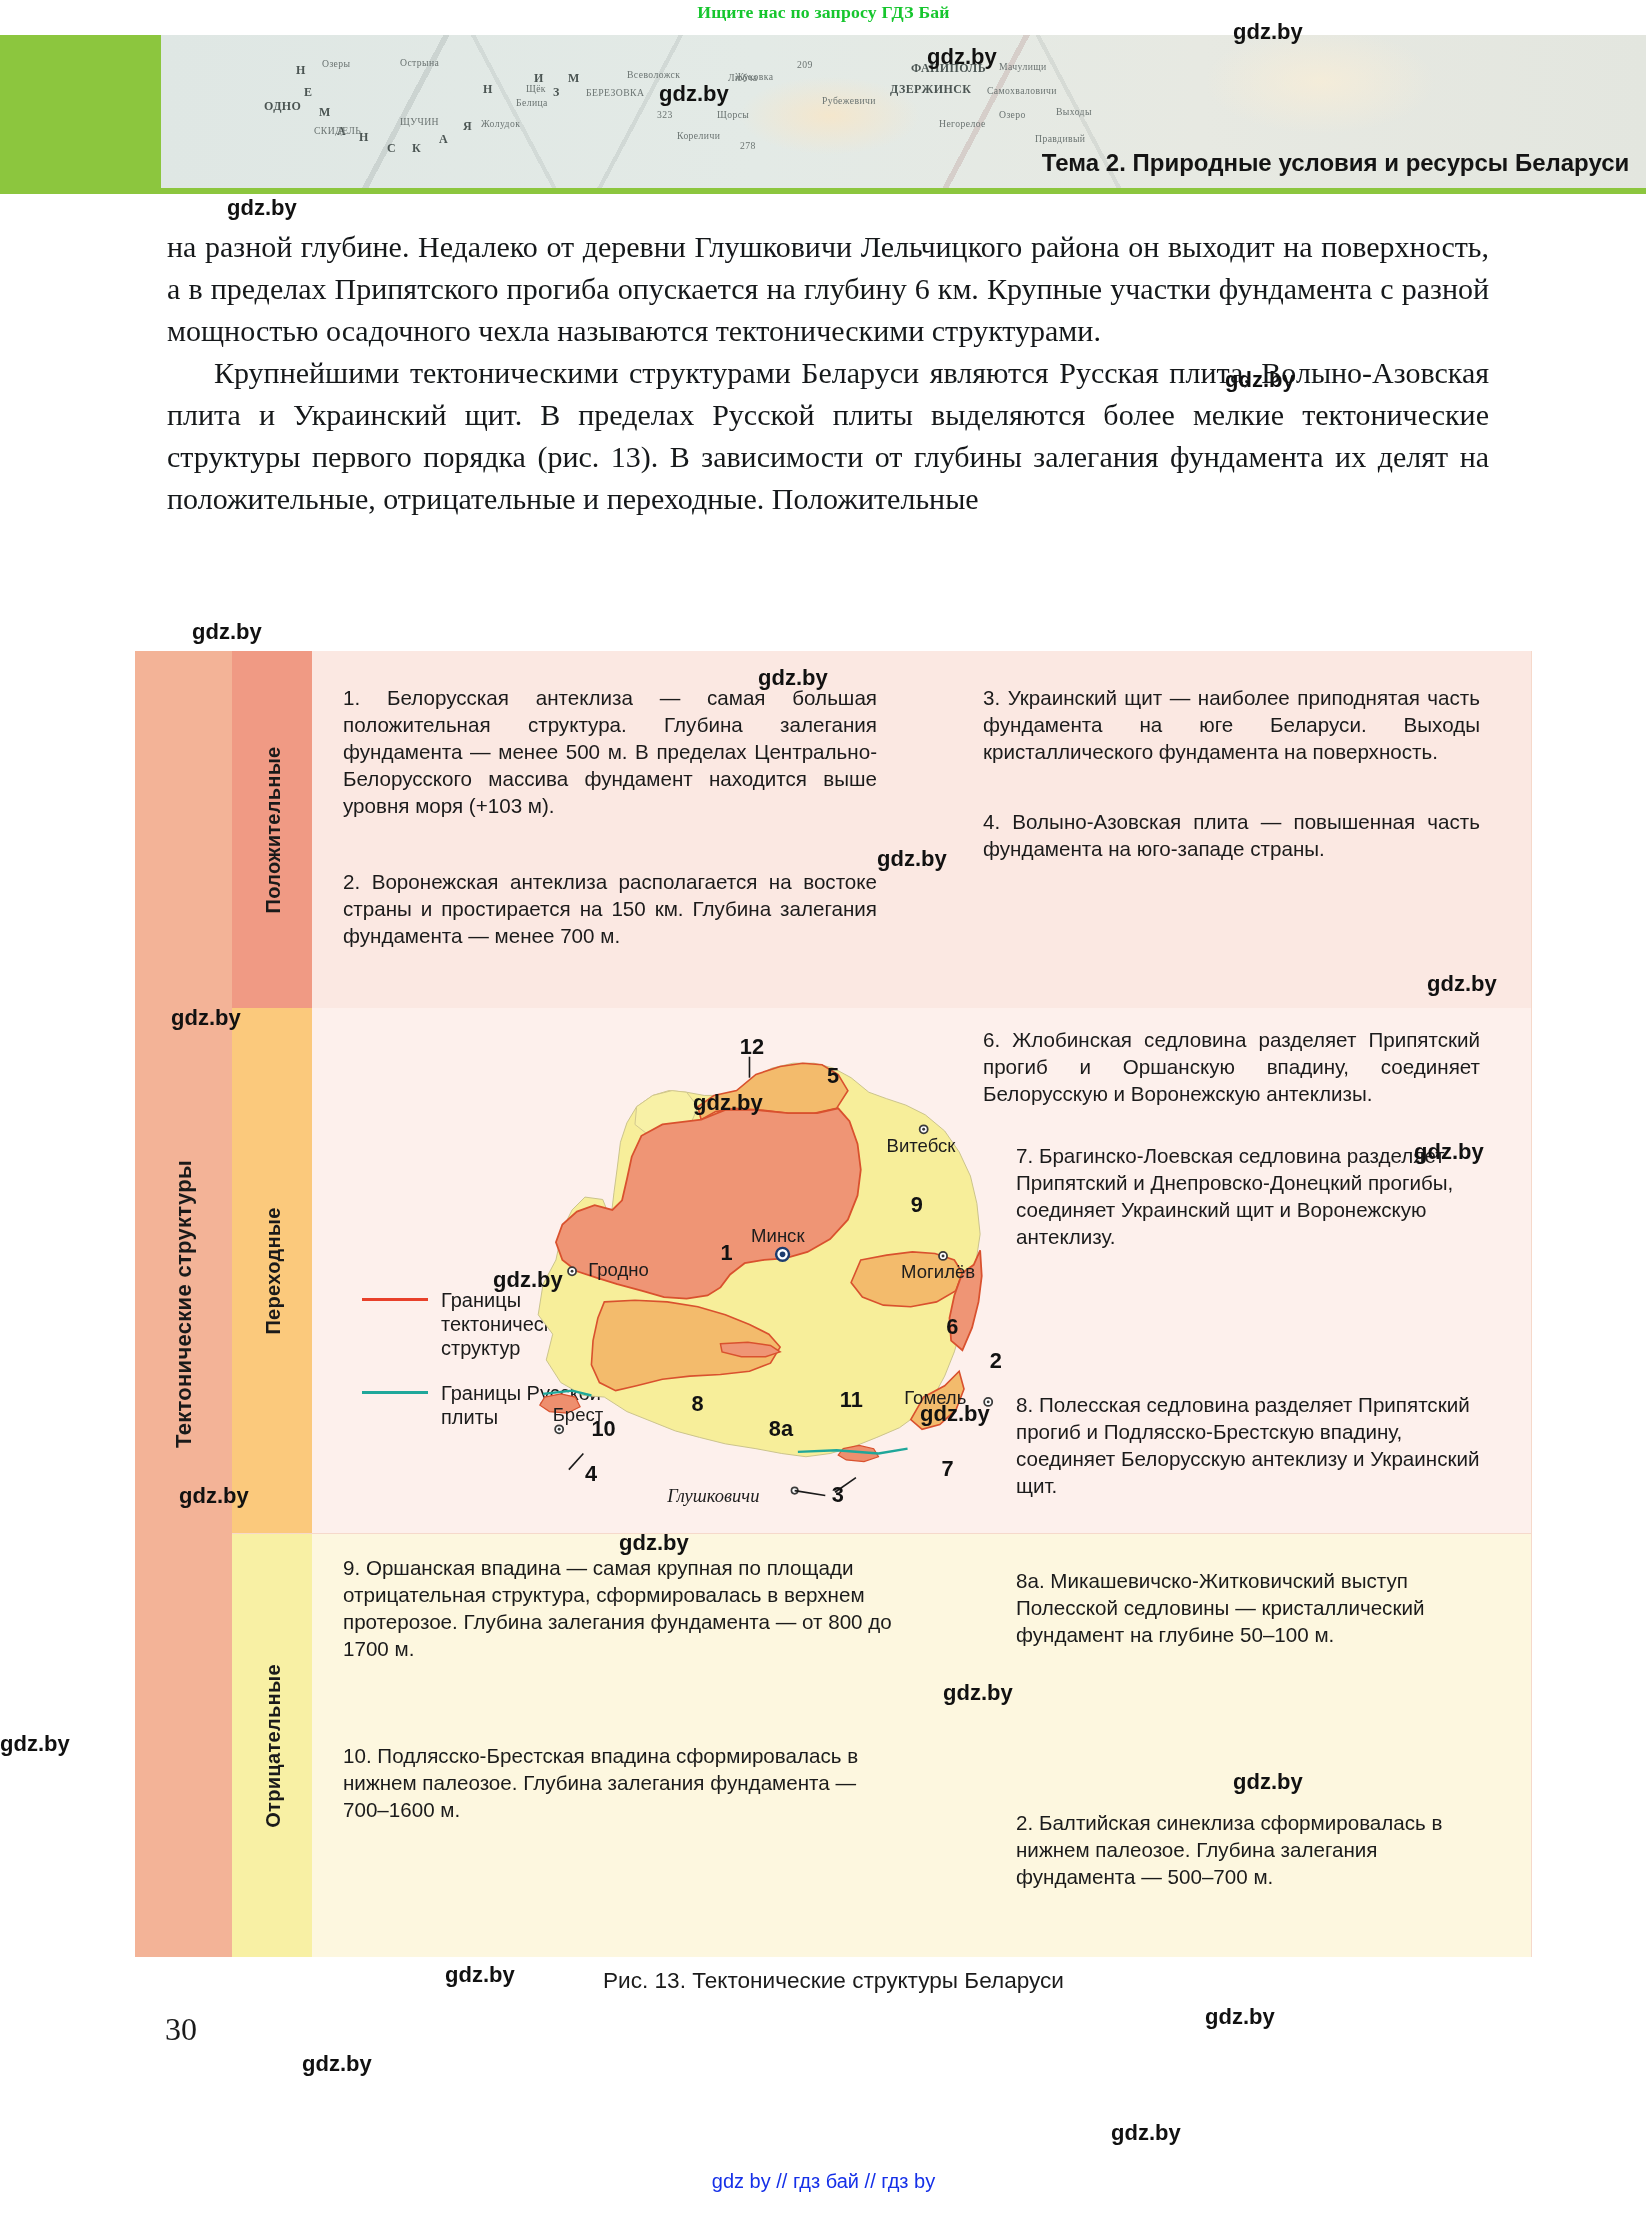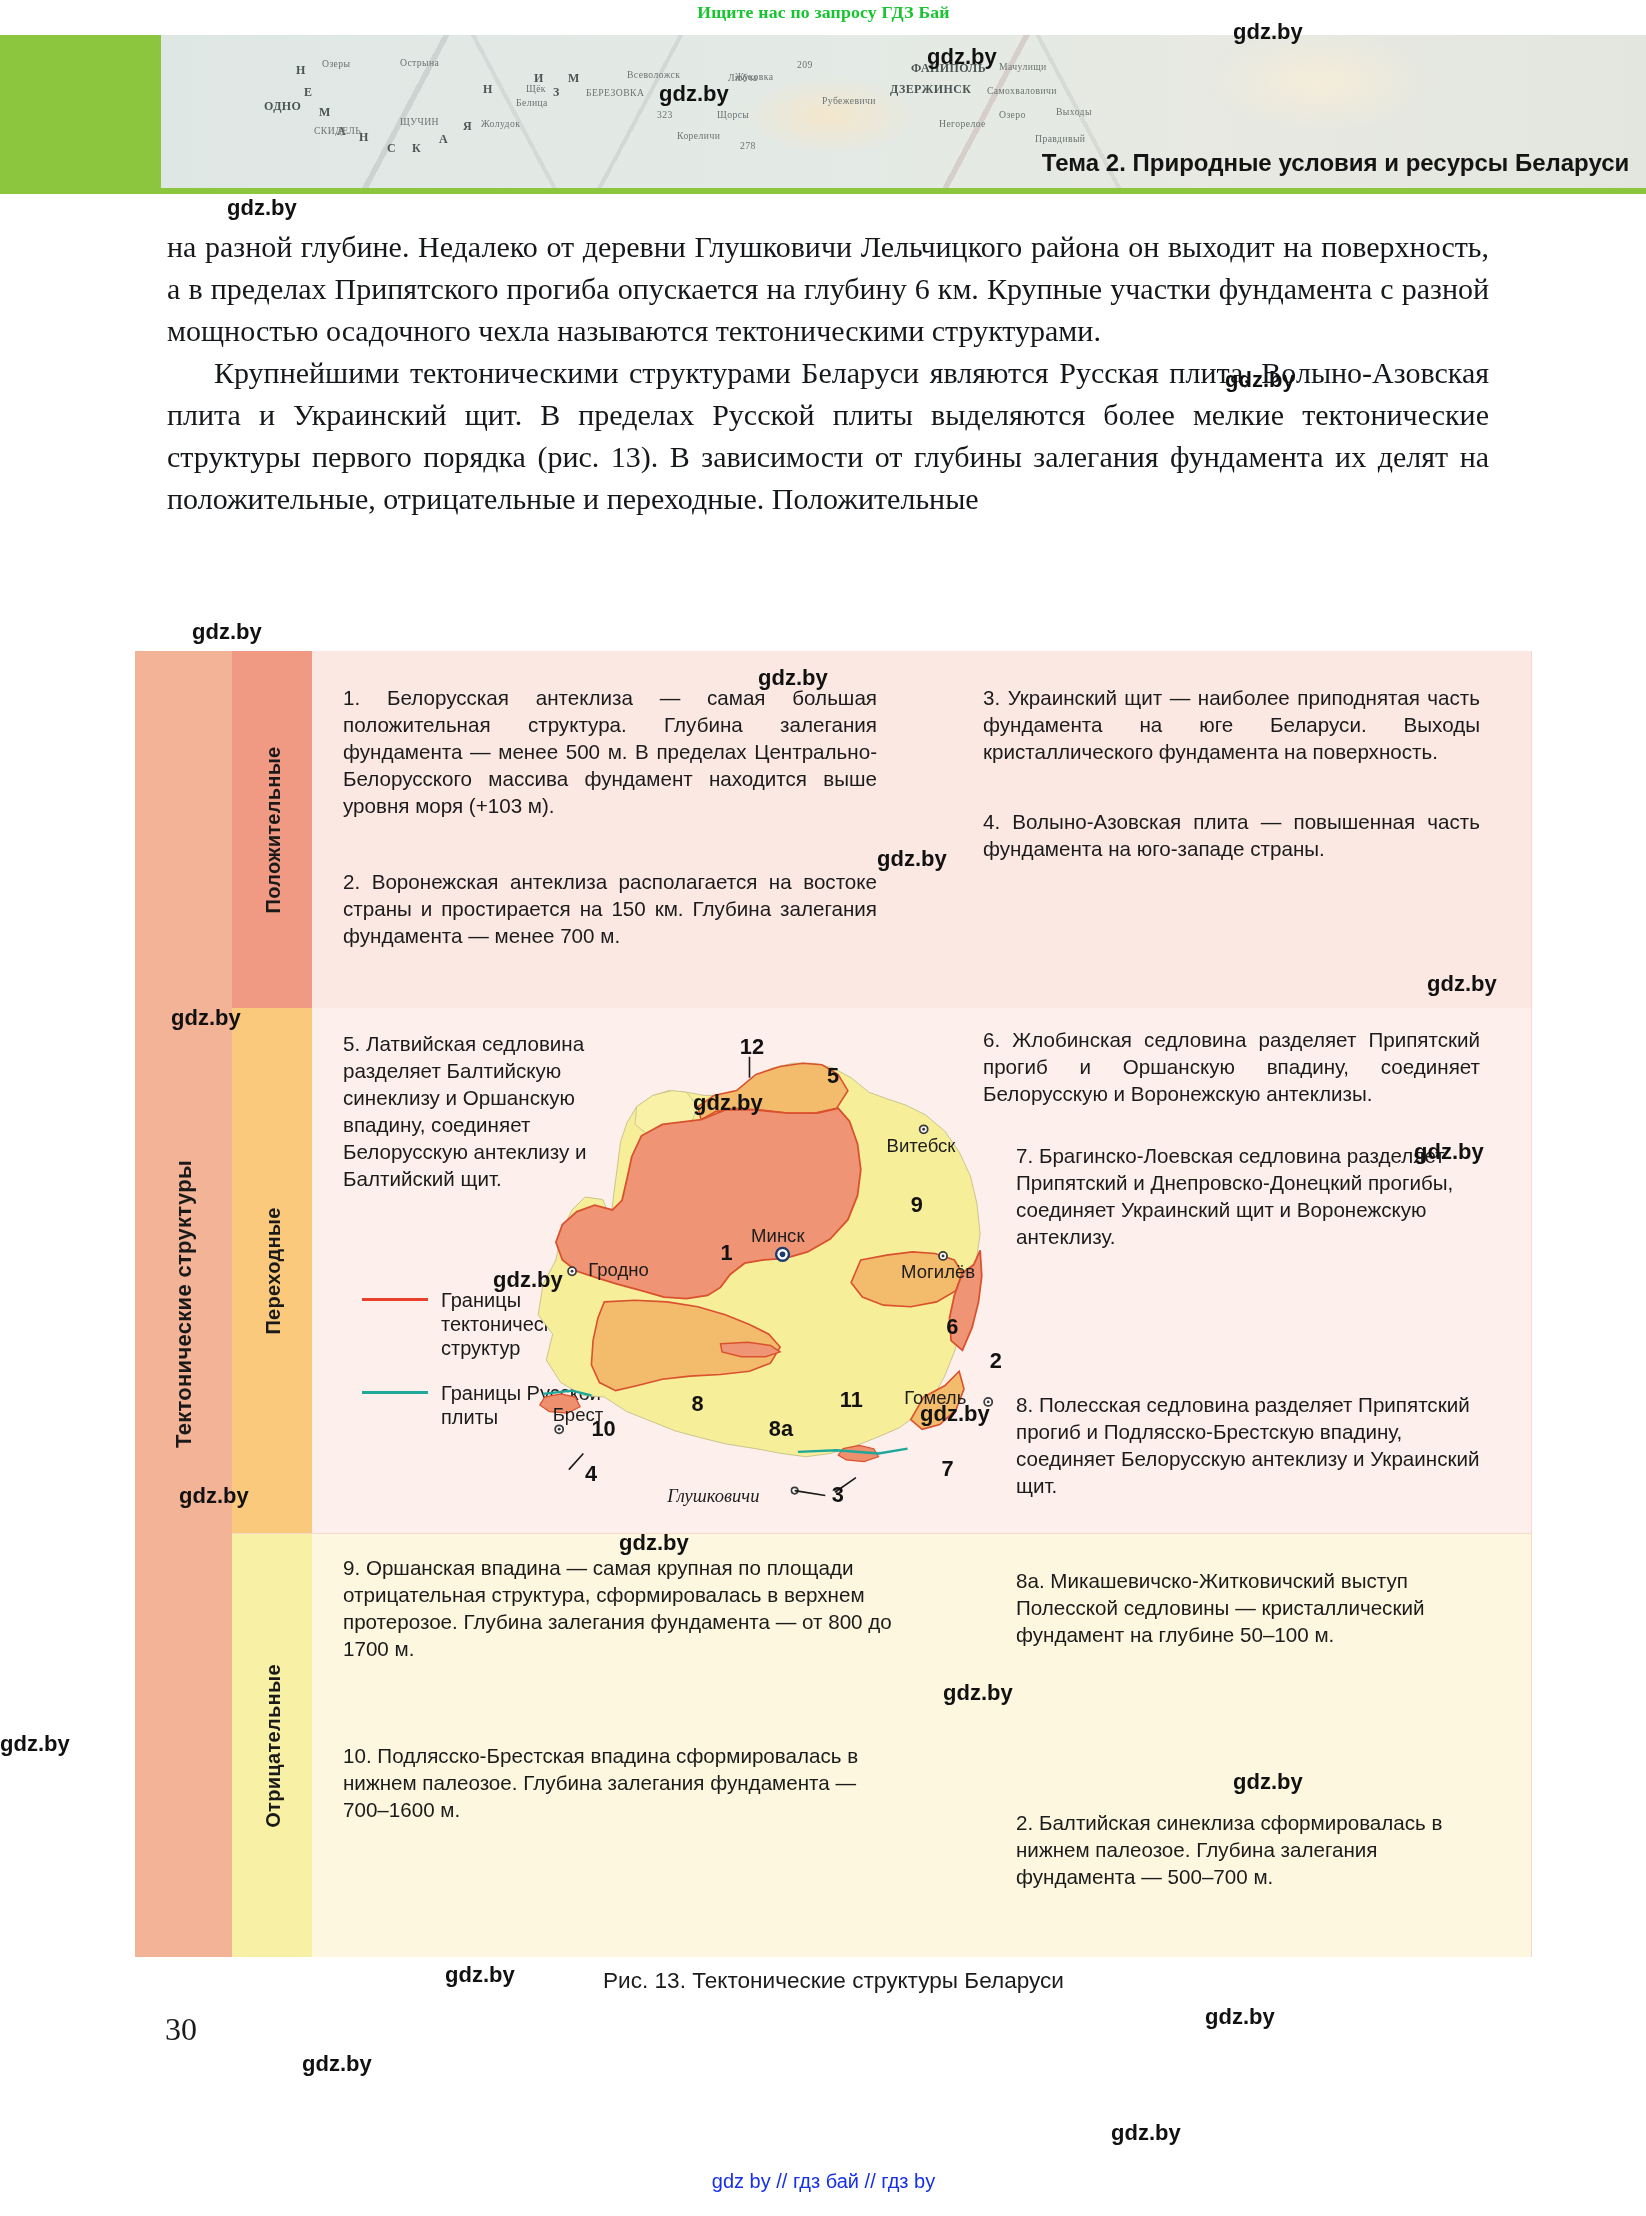--- a/index.html
+++ b/index.html
@@ -220,21 +220,20 @@
   <div class="zone zone-pos"></div>
   <div class="zone zone-trans"></div>
   <div class="zone zone-neg"></div>
 
   <div class="itembox jst" style="left:208px; top:34px;  width:534px;">1. Белорусская антеклиза — самая большая положительная структура. Глубина залегания фундамента — менее 500 м. В пределах Центрально-Белорусского массива фундамент находится выше уровня моря (+103 м).</div>
   <div class="itembox jst" style="left:208px; top:218px; width:534px;">2. Воронежская антеклиза располагается на востоке страны и простирается на 150 км. Глубина залегания фундамента — менее 700 м.</div>
 
   <div class="itembox jst" style="left:848px; top:34px;  width:497px;">3. Украинский щит — наиболее приподнятая часть фундамента на юге Беларуси. Выходы кристаллического фундамента на поверхность.</div>
   <div class="itembox jst" style="left:848px; top:158px; width:497px;">4. Волыно-Азовская плита — повышенная часть фундамента на юго-западе страны.</div>
 
-  <div class="itembox" style="left:208px; top:380px; width:282px;">5. Латвийская седловина разделяет Балтийскую синеклизу и Оршанскую впадину, соединяет Белорусскую антеклизу и Балтийский щит.</div>
 
   <div class="itembox jst" style="left:848px; top:376px; width:497px;">6. Жлобинская седловина разделяет Припятский прогиб и Оршанскую впадину, соединяет Белорусскую и Воронежскую антеклизы.</div>
   <div class="itembox" style="left:881px; top:492px; width:464px;">7. Брагинско-Лоевская седловина разделяет Припятский и Днепровско-Донецкий прогибы, соединяет Украинский щит и Воронежскую антеклизу.</div>
   <div class="itembox" style="left:881px; top:741px; width:464px;">8. Полесская седловина разделяет Припятский прогиб и Подлясско-Брестскую впадину, соединяет Белорусскую антеклизу и Украинский щит.</div>
   <div class="itembox" style="left:881px; top:917px; width:464px;">8а. Микашевичско-Житковичский выступ Полесской седловины — кристаллический фундамент на глубине 50–100 м.</div>
 
   <div class="itembox" style="left:208px; top:904px; width:556px;">9. Оршанская впадина — самая крупная по площади отрицательная структура, сформировалась в верхнем протерозое. Глубина залегания фундамента — от 800 до 1700 м.</div>
   <div class="itembox" style="left:208px; top:1067px; width:556px;margin-top:25px;">10. Подлясско-Брестская впадина сформировалась в нижнем палеозое. Глубина залегания фундамента — 700–1600 м.</div>
 
   <div class="itembox" style="left:881px; top:1159px; width:464px;">2. Балтийская синеклиза сформировалась в нижнем палеозое. Глубина залегания фундамента — 500–700 м.</div>

